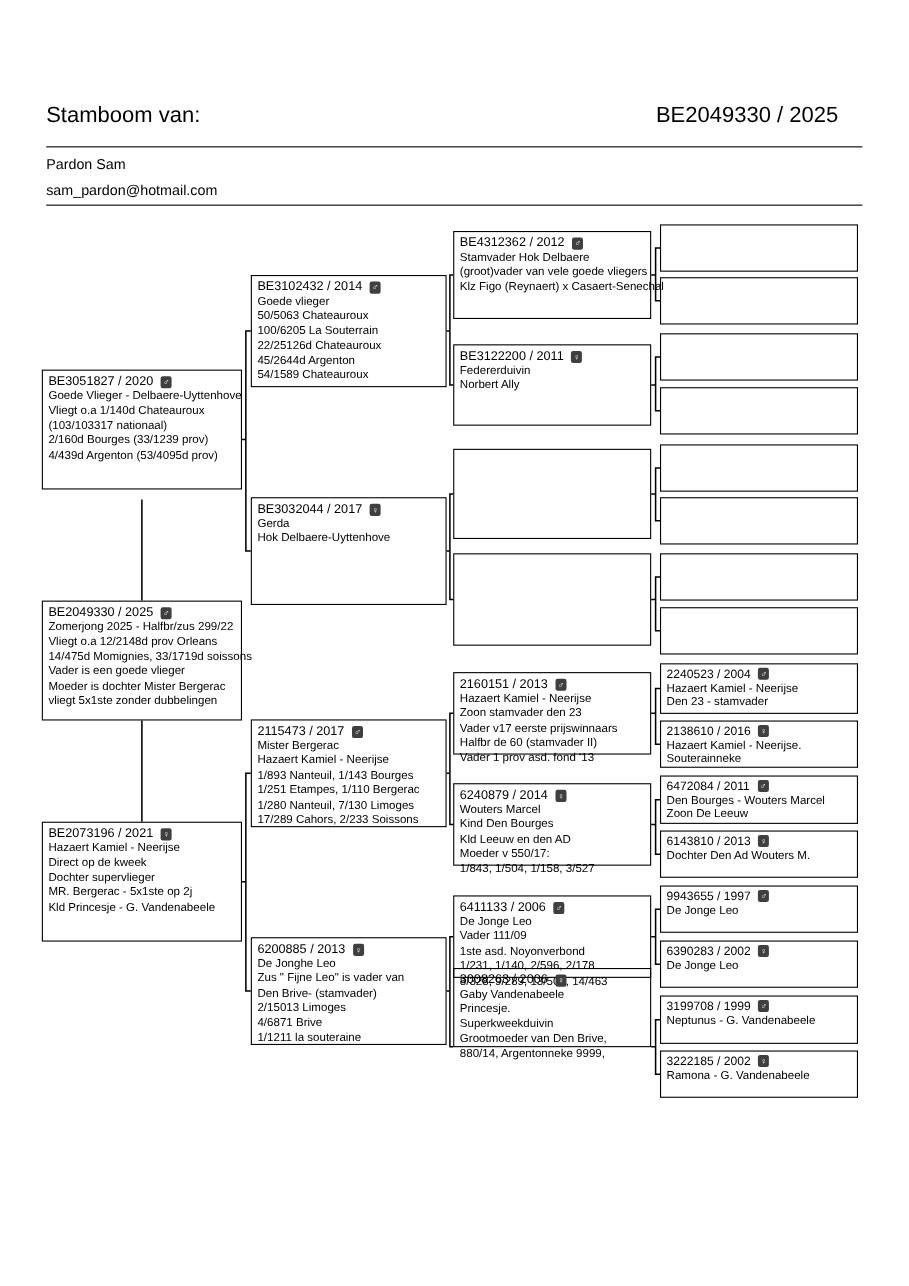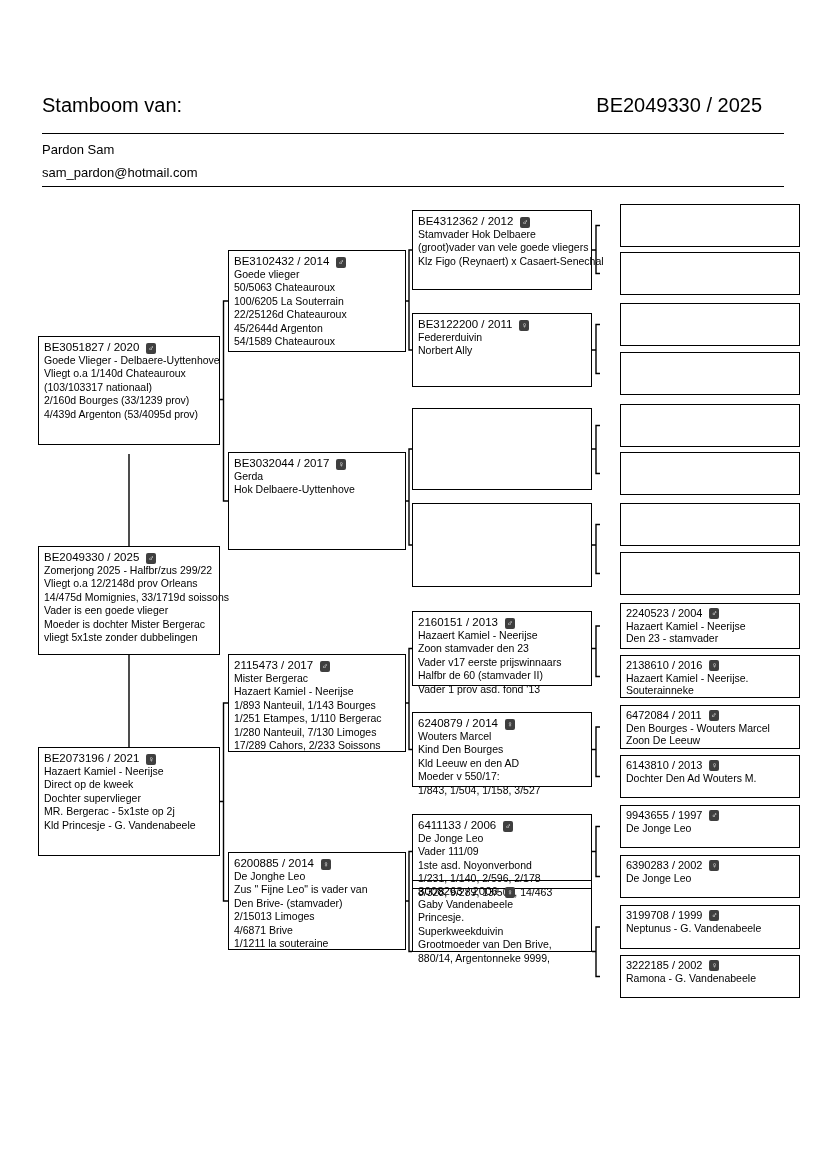--- a/index.html
+++ b/index.html
@@ -12,21 +12,21 @@
   .owner { position:absolute; left:42px; font-size:13px; }
   .pbox { position:absolute; box-sizing:border-box; border:1.8px solid #000;
           background:transparent; padding:3px 21px 0 5px; overflow:visible; }
   .ring-row { font-size:11.5px; line-height:14px; white-space:nowrap; }
   .sex { display:inline-block; width:10px; height:11px; background:#3f3f3f; color:#fff;
          font-size:8px; line-height:11px; text-align:center; border-radius:2px;
          margin-left:7px; vertical-align:0.5px; }
   .bl { font-size:10.5px; line-height:13.4px; white-space:nowrap; }
   .sm .ring-row { font-size:11px; line-height:13px; }
   .sm .bl { font-size:10.5px; line-height:12.6px; }
-  .sm { padding-top:2.5px;margin-left:20px; }
+  .sm { padding-top:2.5px; }
   svg.connectors { position:absolute; left:0; top:0; }
 </style>
 </head>
 <body>
 
 <div class="hdr-row">
   <span class="hdr-title">Stamboom van:</span>
   <span class="hdr-title">BE2049330 / 2025</span>
 </div>
 <div class="rule" style="top:133px"></div>
@@ -126,21 +126,21 @@
       <div class="bl">Hazaert Kamiel - Neerijse</div>
       <div class="bl">1/893 Nanteuil, 1/143 Bourges</div>
       <div class="bl">1/251 Etampes, 1/110 Bergerac</div>
       <div class="bl">1/280 Nanteuil, 7/130 Limoges</div>
       <div class="bl">17/289 Cahors, 2/233 Soissons</div>
     </div>
 </div>
 
 <div class="pbox" style="left:228px;top:852px;width:178px;height:98px">
   <div class="ring-row">
-    <span>6200885 / 2014</span><span class="sex">♀</span>
+    <span>6200885 / 2013</span><span class="sex">♀</span>
   </div>
   <div>
       <div class="bl">De Jonghe Leo</div>
       <div class="bl">Zus " Fijne Leo" is vader van</div>
       <div class="bl">Den Brive- (stamvader)</div>
       <div class="bl">2/15013 Limoges</div>
       <div class="bl">4/6871 Brive</div>
       <div class="bl">1/1211 la souteraine</div>
     </div>
 </div>

